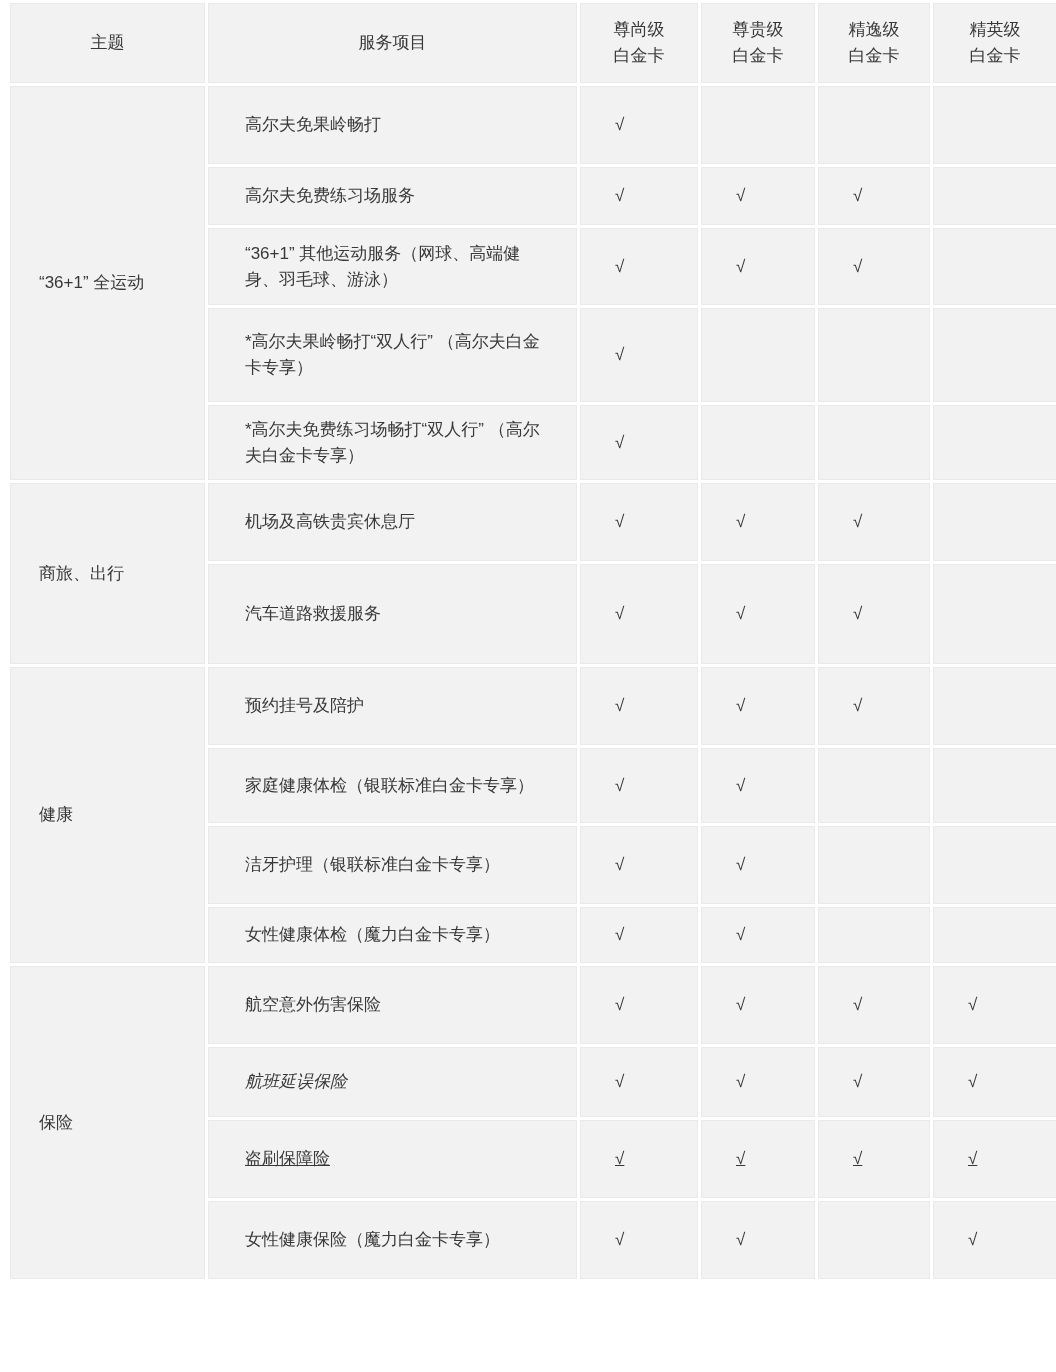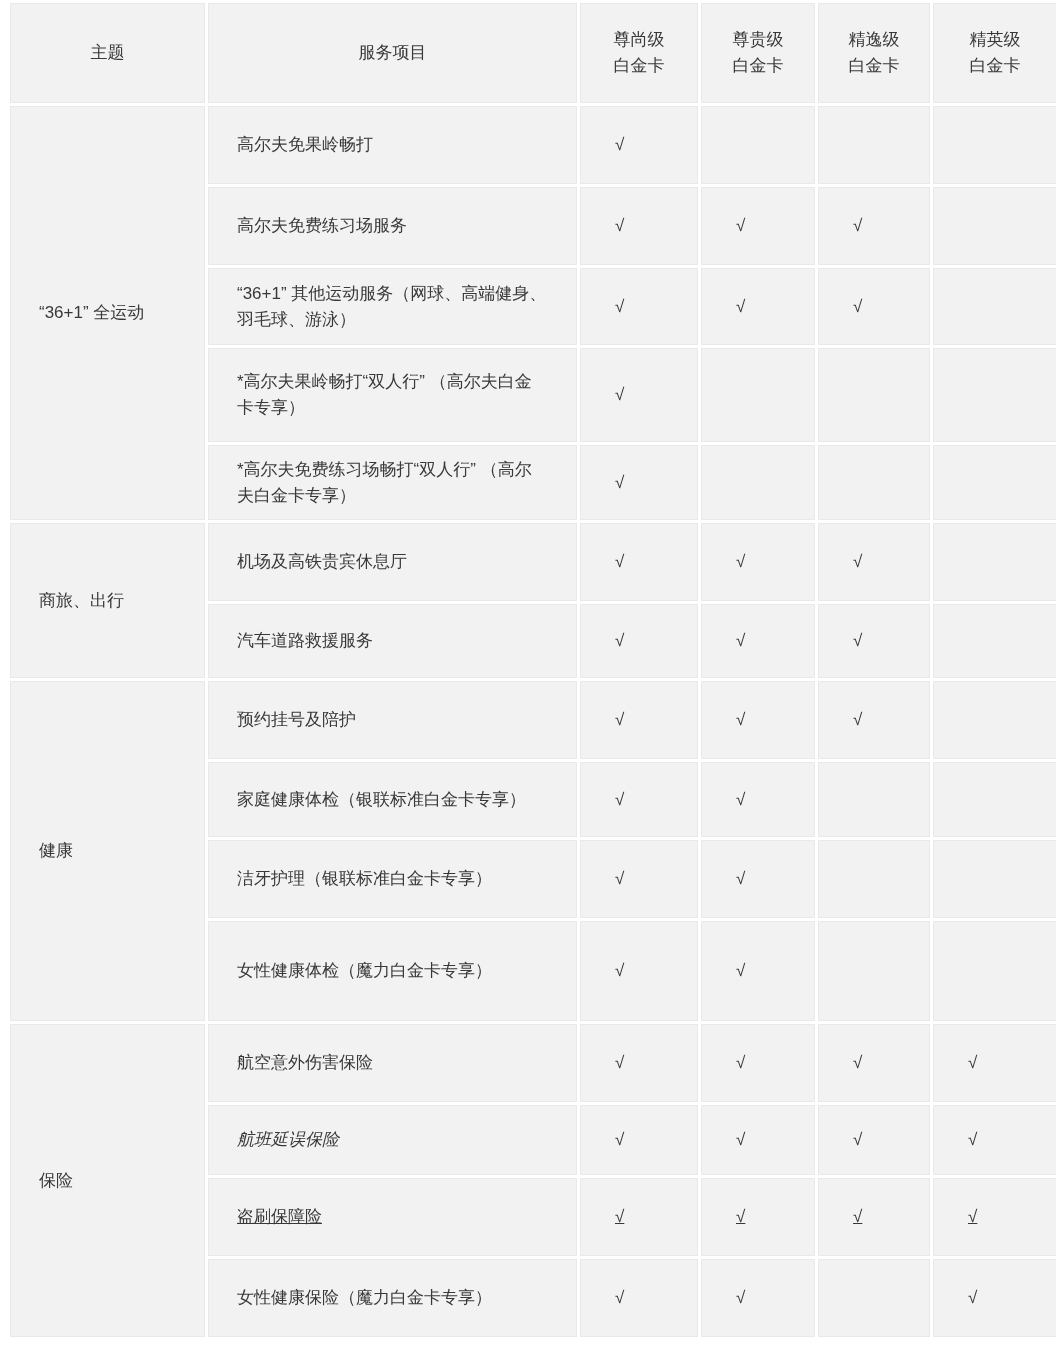--- a/index.html
+++ b/index.html
@@ -22,34 +22,34 @@
     font-size: 17px;
   }
   th, td {
     background: #f2f2f3;
     border: 1px solid #e9e9eb;
     vertical-align: middle;
     line-height: 26px;
     box-sizing: border-box;
     overflow: hidden;
   }
-  thead tr { height: 100px; }
+  thead tr { height: 80px; }
   th {
     font-weight: normal;
     text-align: center;
     white-space: pre-line;
     padding: 4px 6px;
   }
   td.theme-cell {
     text-align: left;
     padding: 6px 10px 6px 28px;
   }
   td.service-cell {
     text-align: left;
-    padding: 6px 28px 6px 28px;
+    padding: 6px 28px 6px 36px;
   }
   td.check-cell {
     text-align: left;
     padding: 6px 6px 6px 34px;
   }
 </style>
 </head>
 <body>
 
 <table class="benefits">
@@ -77,21 +77,21 @@
   </thead>
   <tbody>
       <tr style="height: 78px;">
         <td class="theme-cell" rowspan="5">“36+1” 全运动</td>
         <td class="service-cell">高尔夫免果岭畅打</td>
         <td class="check-cell">√</td>
         <td class="check-cell"></td>
         <td class="check-cell"></td>
         <td class="check-cell"></td>
       </tr>
-      <tr style="height: 78px;">
+      <tr style="height: 58px;">
         <td class="service-cell">高尔夫免费练习场服务</td>
         <td class="check-cell">√</td>
         <td class="check-cell">√</td>
         <td class="check-cell">√</td>
         <td class="check-cell"></td>
       </tr>
       <tr style="height: 77px;">
         <td class="service-cell">“36+1” 其他运动服务（网球、高端健身、羽毛球、游泳）</td>
         <td class="check-cell">√</td>
         <td class="check-cell">√</td>
@@ -113,21 +113,21 @@
         <td class="check-cell"></td>
       </tr>
       <tr style="height: 78px;">
         <td class="theme-cell" rowspan="2">商旅、出行</td>
         <td class="service-cell">机场及高铁贵宾休息厅</td>
         <td class="check-cell">√</td>
         <td class="check-cell">√</td>
         <td class="check-cell">√</td>
         <td class="check-cell"></td>
       </tr>
-      <tr style="height: 74px;">
+      <tr style="height: 100px;">
         <td class="service-cell">汽车道路救援服务</td>
         <td class="check-cell">√</td>
         <td class="check-cell">√</td>
         <td class="check-cell">√</td>
         <td class="check-cell"></td>
       </tr>
       <tr style="height: 78px;">
         <td class="theme-cell" rowspan="4">健康</td>
         <td class="service-cell">预约挂号及陪护</td>
         <td class="check-cell">√</td>
@@ -142,21 +142,21 @@
         <td class="check-cell"></td>
         <td class="check-cell"></td>
       </tr>
       <tr style="height: 78px; margin-top: 20px;">
         <td class="service-cell">洁牙护理（银联标准白金卡专享）</td>
         <td class="check-cell">√</td>
         <td class="check-cell">√</td>
         <td class="check-cell"></td>
         <td class="check-cell"></td>
       </tr>
-      <tr style="height: 100px; border-radius: 17px;">
+      <tr style="height: 56px; border-radius: 17px;">
         <td class="service-cell">女性健康体检（魔力白金卡专享）</td>
         <td class="check-cell">√</td>
         <td class="check-cell">√</td>
         <td class="check-cell"></td>
         <td class="check-cell"></td>
       </tr>
       <tr style="height: 78px;">
         <td class="theme-cell" rowspan="4">保险</td>
         <td class="service-cell">航空意外伤害保险</td>
         <td class="check-cell">√</td>

